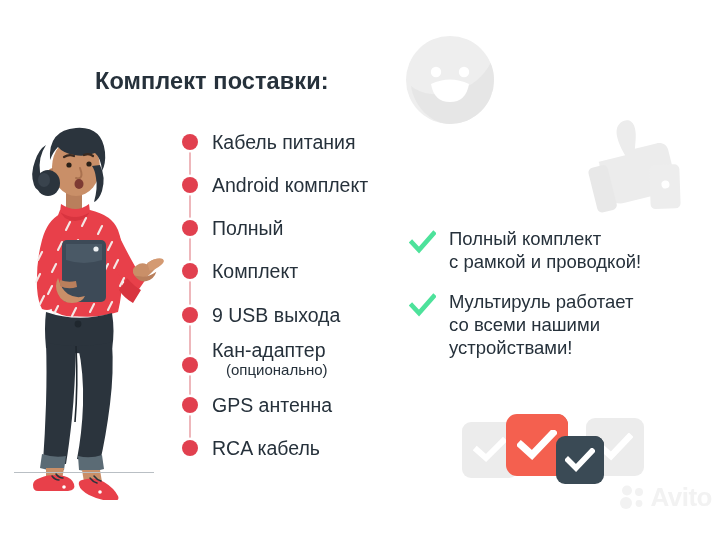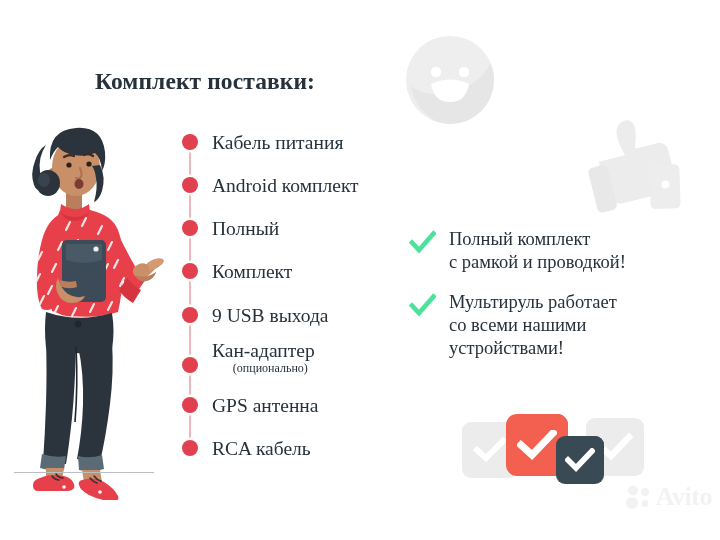--- a/index.html
+++ b/index.html
@@ -7,21 +7,21 @@
     margin: 0;
     padding: 0;
     background: #ffffff;
   }
   #canvas {
     position: relative;
     width: 720px;
     height: 520px;
     background: #ffffff;
     overflow: hidden;
-    font-family: Liberation Serif, serif;
+    font-family: Liberation Sans, sans-serif;
     -webkit-font-smoothing: antialiased;
   }
 
   
   .deco { position: absolute; pointer-events: none; }
 
   #smiley-deco { left: 404px; top: 34px; width: 92px; height: 92px; }
   #thumb-deco  { left: 576px; top: 114px; width: 112px; height: 104px; }
 
   
@@ -36,21 +36,20 @@
     white-space: nowrap;
   }
 
   
   #supply-list {
     position: absolute;
     left: 176px;
     top: 132px;
     width: 250px;
     height: 330px;
-    text-align: center;
   }
   #timeline-rail {
     position: absolute;
     left: 13px;
     top: 6px;
     width: 2px;
     height: 315px;
     background: #eeb7bb;
   }
   .list-item {
@@ -71,21 +70,21 @@
   }
   .item-text {
     margin-left: 36px;
     font-size: 19.5px;
     color: #26313b;
     line-height: 1.08;
     white-space: nowrap;
   }
   .item-sub {
     display: block;
-    font-size: 12px;
+    font-size: 15px;
     margin-left: 14px;
     margin-top: 1px;
     color: #26313b;
   }
 
   
   #benefits {
     position: absolute;
     left: 409px;
     top: 228px;

